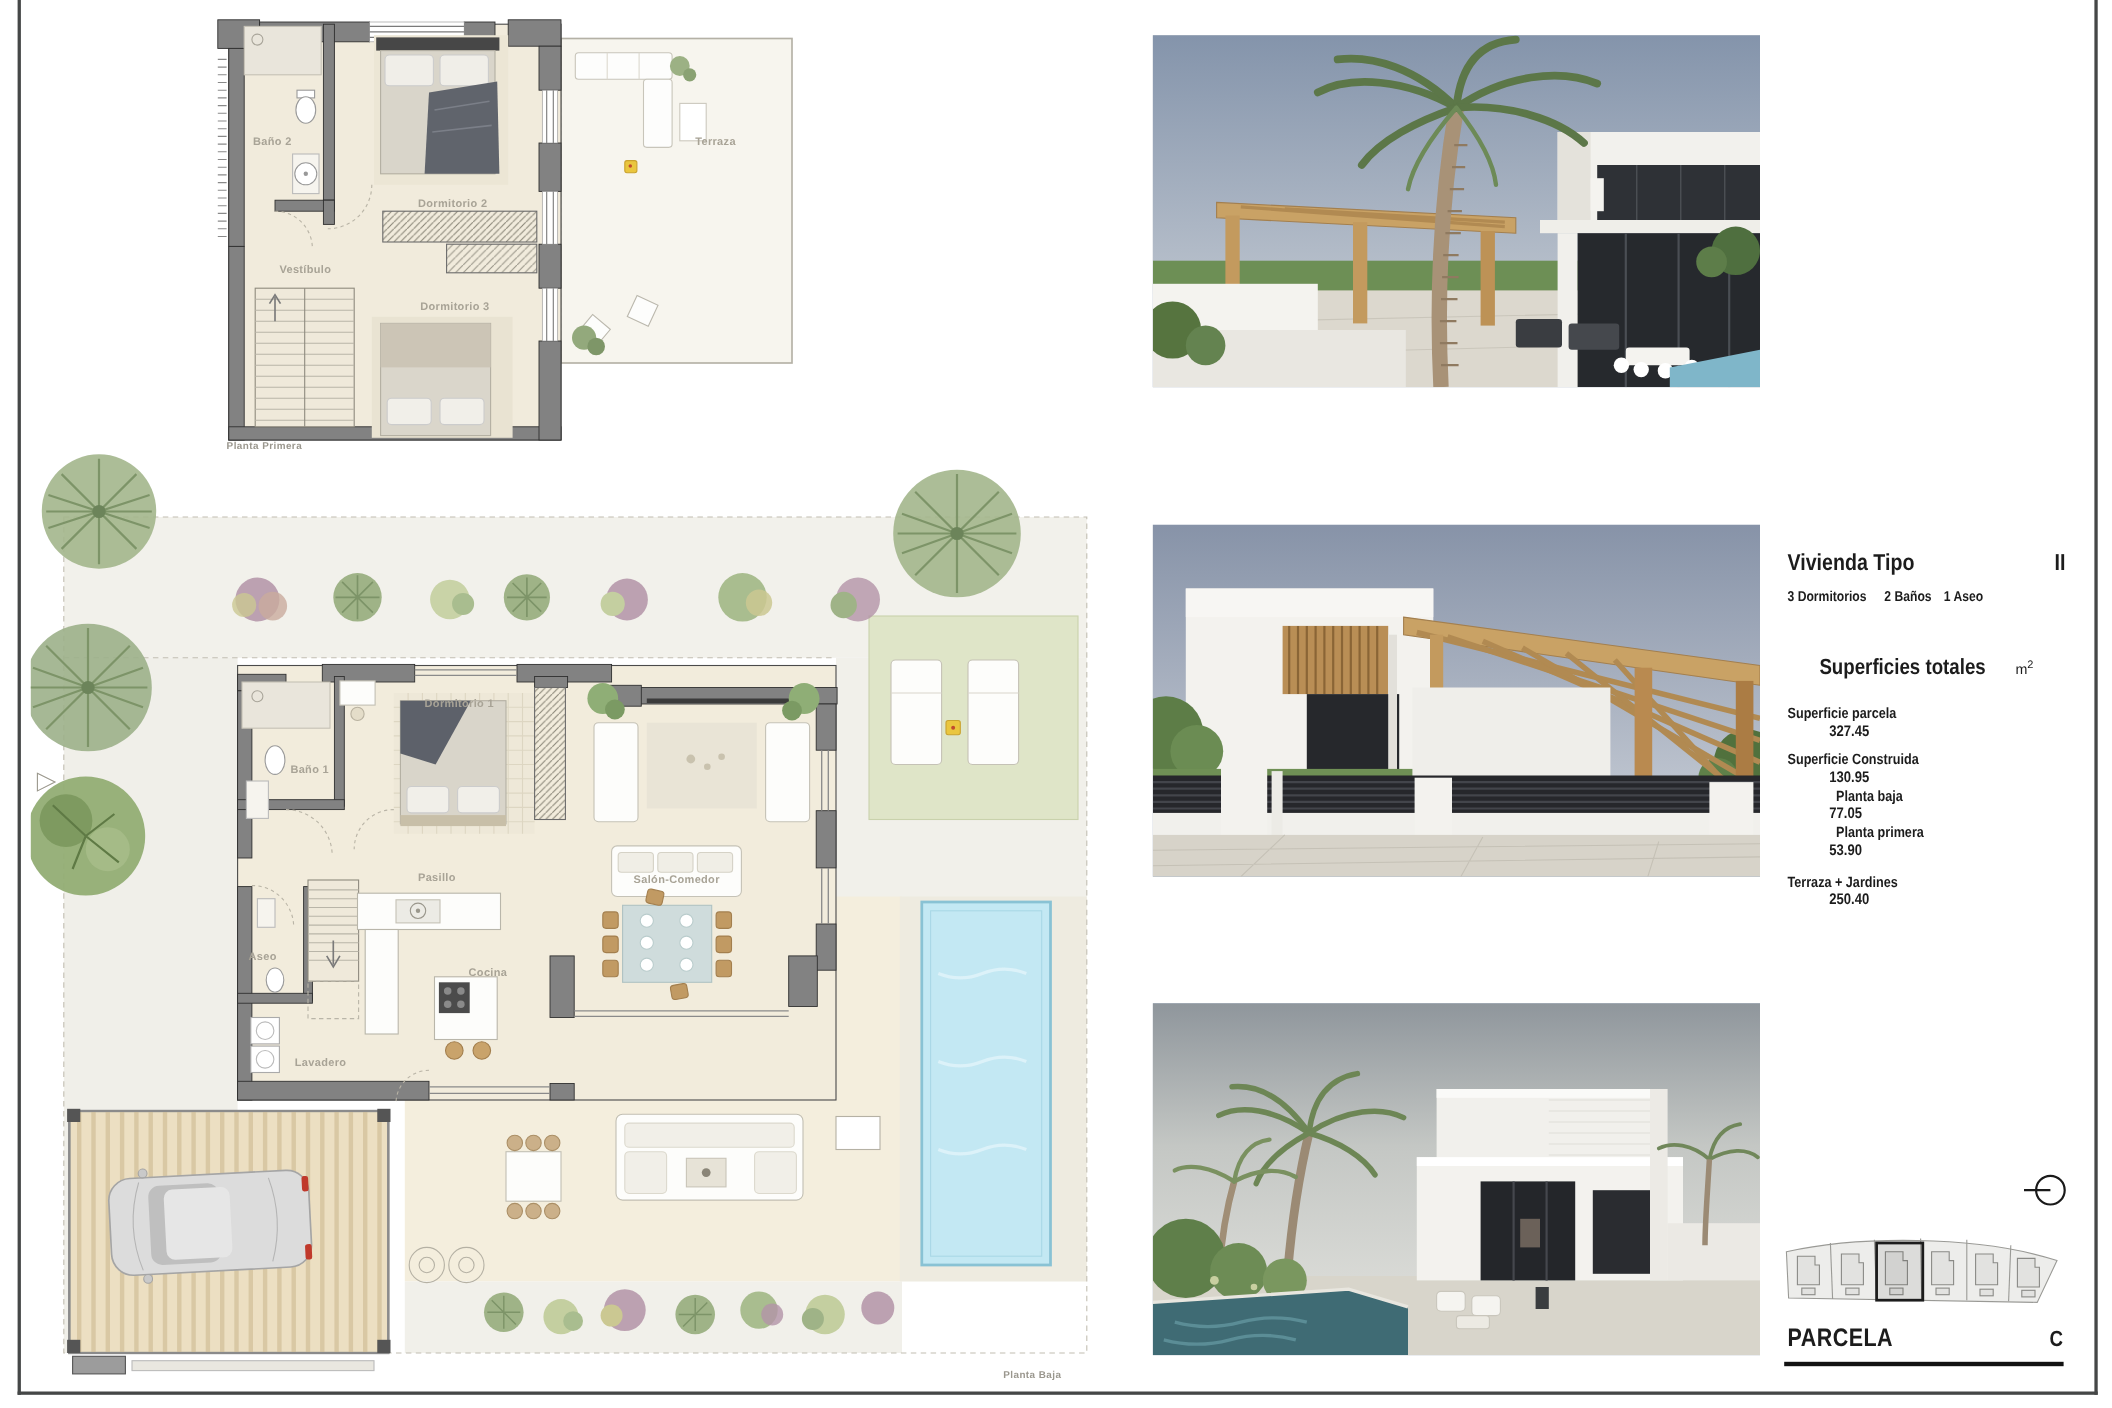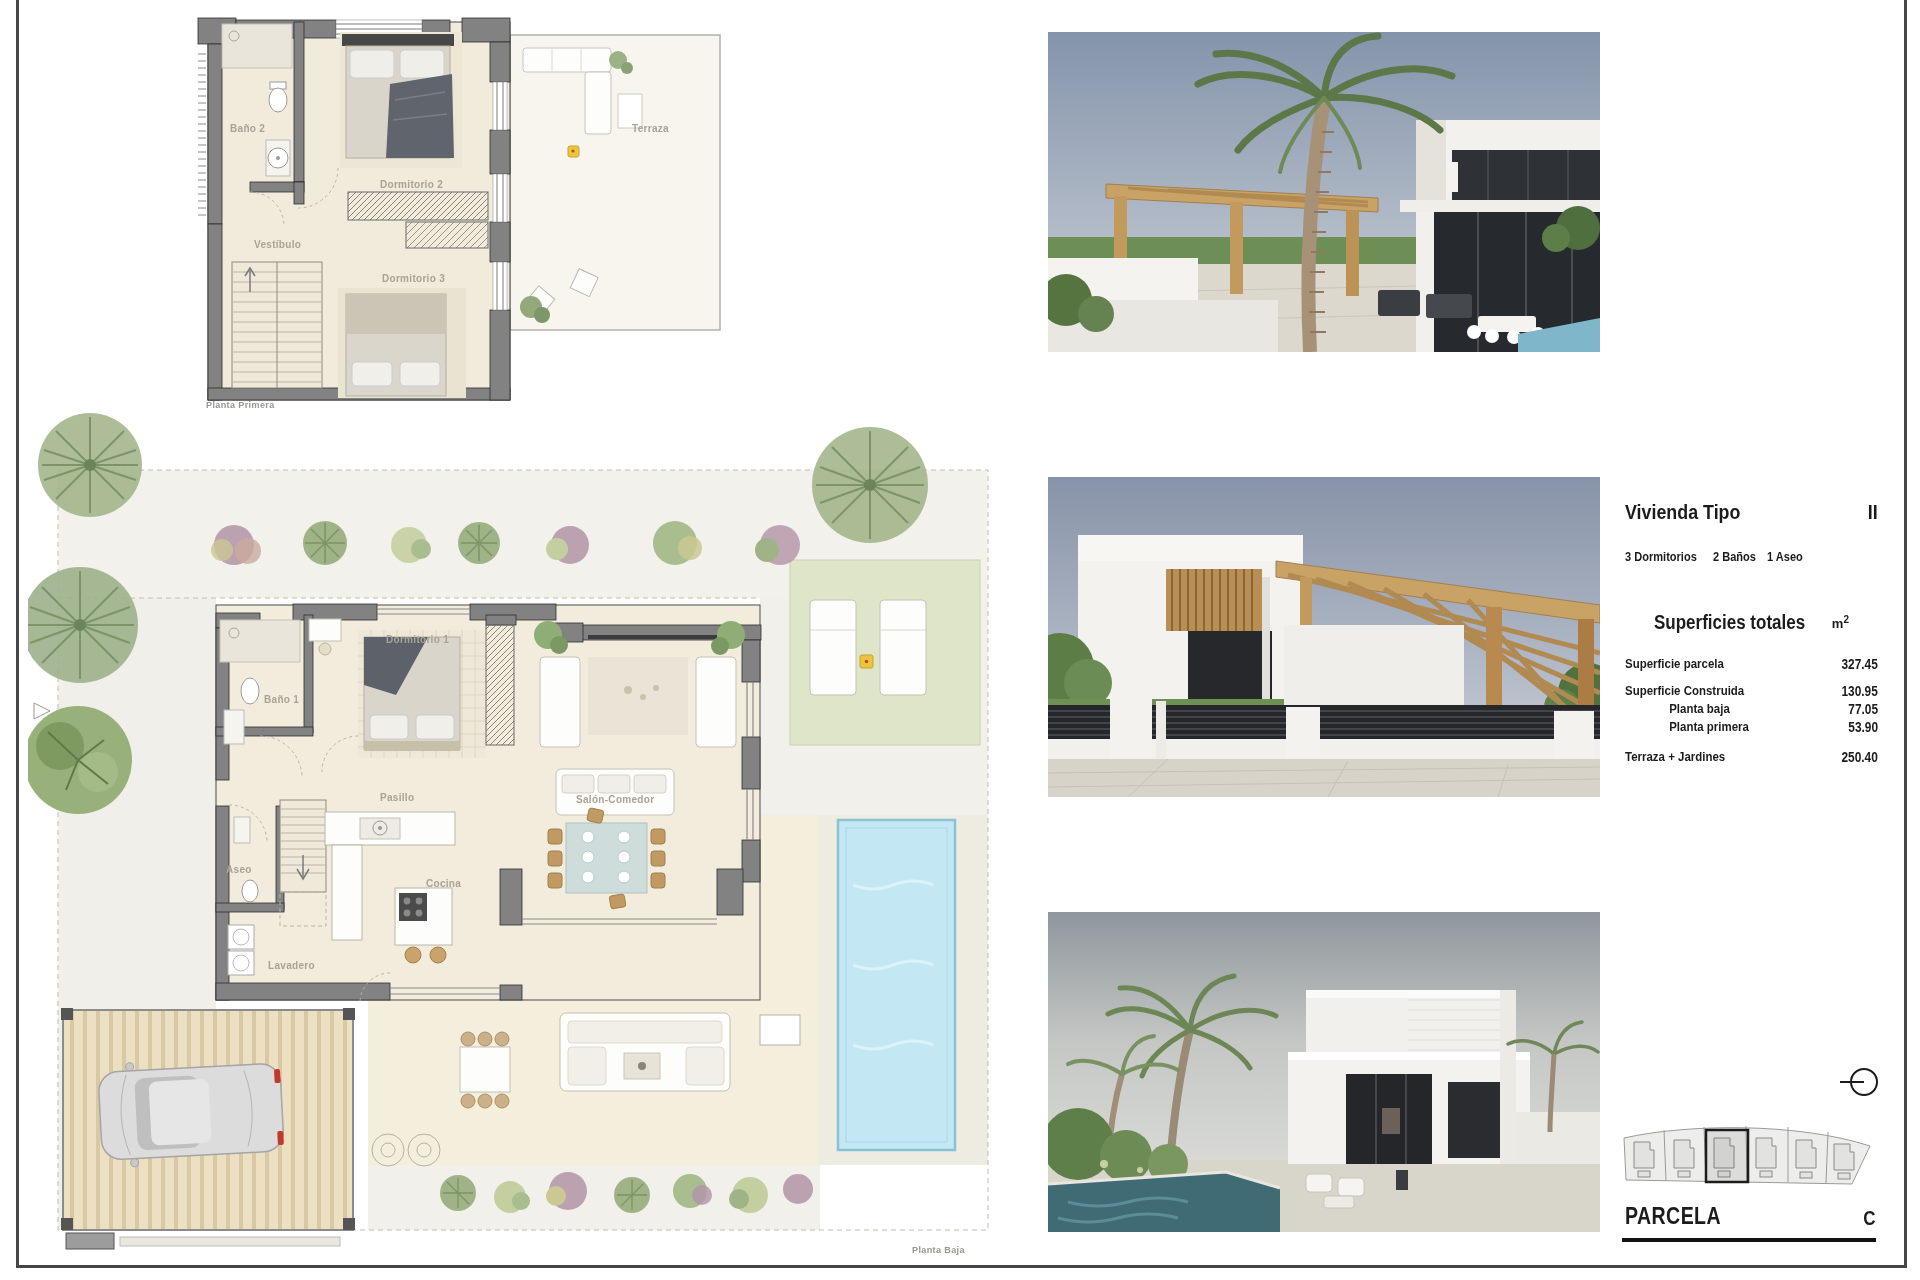--- a/index.html
+++ b/index.html
@@ -7,26 +7,26 @@
        font-family:"Liberation Sans",sans-serif;color:#1c1c1c;}
   .abs{position:absolute;}
   .sheet-border{position:absolute;left:16px;top:-4px;width:1885px;height:1269px;
 межborder:0;border:3px solid #454747;border-top:none;pointer-events:none;}
   .plan-caption{position:absolute;font-size:9px;font-weight:bold;color:#9a978e;letter-spacing:.4px;}
   .cond{display:inline-block;transform:scaleX(.85);transform-origin:0 50%;}
   .cond-r{display:inline-block;transform:scaleX(.85);transform-origin:100% 50%;}
   .info-panel{position:absolute;left:1625px;top:500px;width:253px;}
   .panel-title-row{display:flex;justify-content:space-between;align-items:flex-start;
        font-size:21px;font-weight:bold;}
-  .features{margin-top:25px;font-size:13px;font-weight:bold;line-height:15.5px;}
+  .features{margin-top:10px;font-size:13px;font-weight:bold;line-height:15.5px;}
   .surf-header{display:flex;justify-content:center;align-items:baseline;
        margin-top:46px;font-size:20px;font-weight:bold;}
-  .surf-unit{font-size:13px;font-weight:bold;}
+  .surf-unit{font-size:13px;font-weight:normal;}
   .surf-unit sup{font-size:10px;}
-  .srow{display:flex;justify-content:space-between;font-weight:bold;font-size:13.5px;margin-top:11px;}
+  .srow{display:flex;justify-content:space-between;font-weight:bold;font-size:13.5px;margin-top:11px;flex-direction:column;}
   .srow.tight{margin-top:2px;}
   .srow .lbl.ind{padding-left:52px;}
   .srow .val{font-size:14px;}
   .parcel-row{position:absolute;left:1625px;top:1203px;width:250px;display:flex;
        justify-content:space-between;align-items:flex-end;font-weight:bold;}
   .parcel-row .p-label{font-size:23px;letter-spacing:.5px;}
   .parcel-row .p-code{font-size:20px;}
   .parcel-underline{position:absolute;left:1622px;top:1238px;width:254px;height:4px;background:#121212;}
   .render{position:absolute;left:1048px;width:552px;height:320px;overflow:hidden;background:#9aa5b5;}
   svg text{font-family:"Liberation Sans",sans-serif;}

